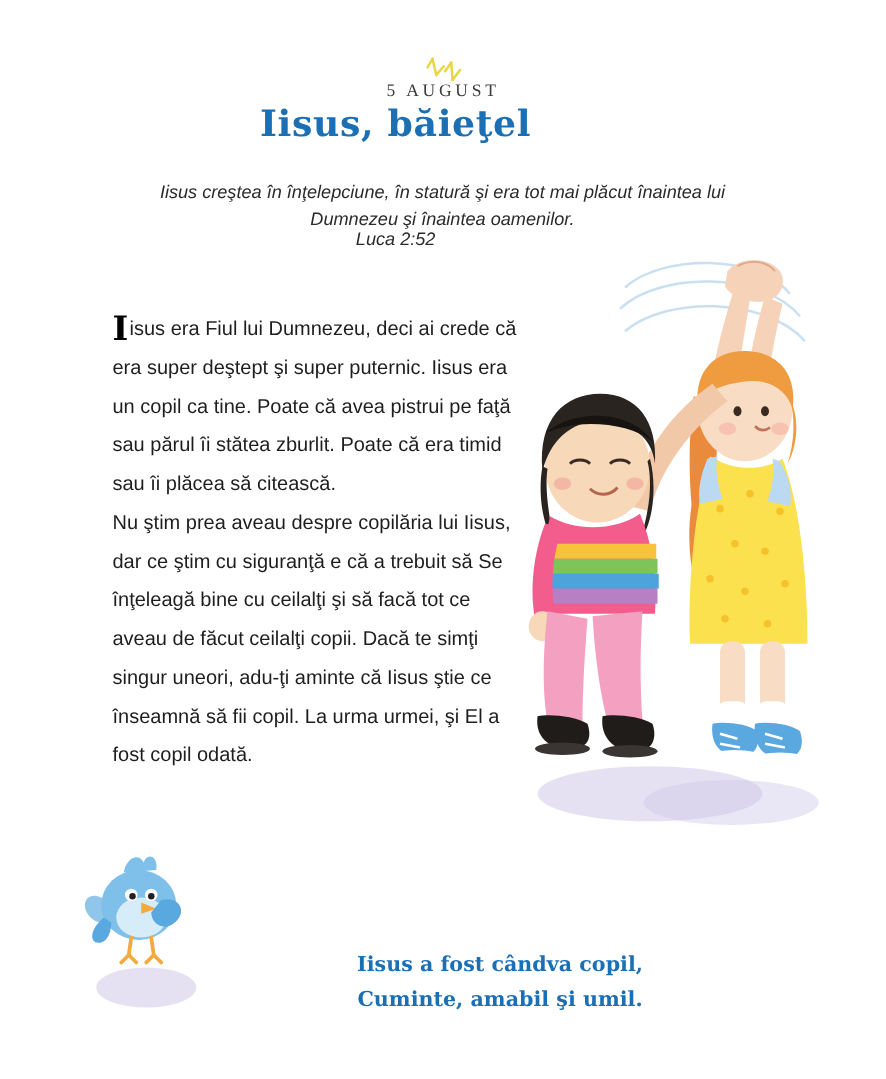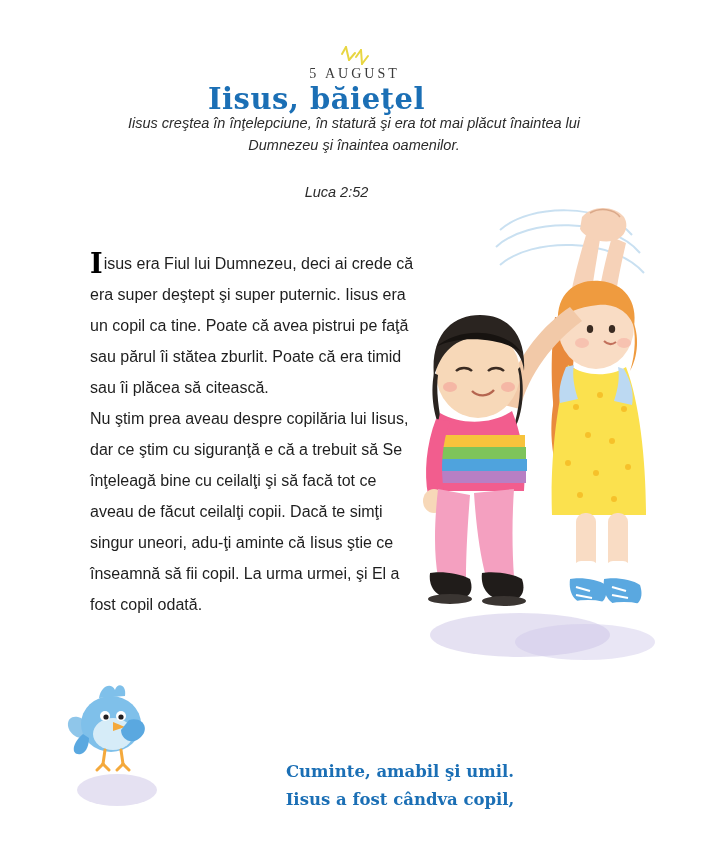--- a/index.html
+++ b/index.html
@@ -48,39 +48,38 @@
     width: 633px;
     text-align: center;
     font-size: 29px;
     font-weight: bold;
     color: #1b6fb5;
     font-family: "DejaVu Serif", serif;
     letter-spacing: 0.5px;
   }
   .verse {
     position: absolute;
-    top: 112px;
+    top: 143px;
     left: 104px;
     width: 500px;
     text-align: center;
     font-style: italic;
     font-size: 14.5px;
     line-height: 22px;
     color: #2b2b2b;
   }
   .verse-ref {
     position: absolute;
     top: 184px;
     left: 0;
     width: 633px;
     text-align: center;
     font-style: italic;
     font-size: 14.5px;
     color: #2b2b2b;
-    padding-left: 20px;
   }
 
   
   .body-text {
     position: absolute;
     top: 248px;
     left: 90px;
     width: 330px;
     font-size: 16px;
     line-height: 31px;
@@ -291,17 +290,17 @@
           <path d="M48 92 L42 98"></path>
           <path d="M48 92 L54 98"></path>
         <path d="M66 78 L68 92"></path>
           <path d="M68 92 L62 98"></path>
           <path d="M68 92 L74 98"></path>
       </g>
     </svg>
   </div>
 
   <div class="closing">
+    <div>Iisus a fost cândva copil,</div>
     <div>Cuminte, amabil şi umil.</div>
-    <div>Iisus a fost cândva copil,</div>
   </div>
 
 </div>
 
 </body></html>

